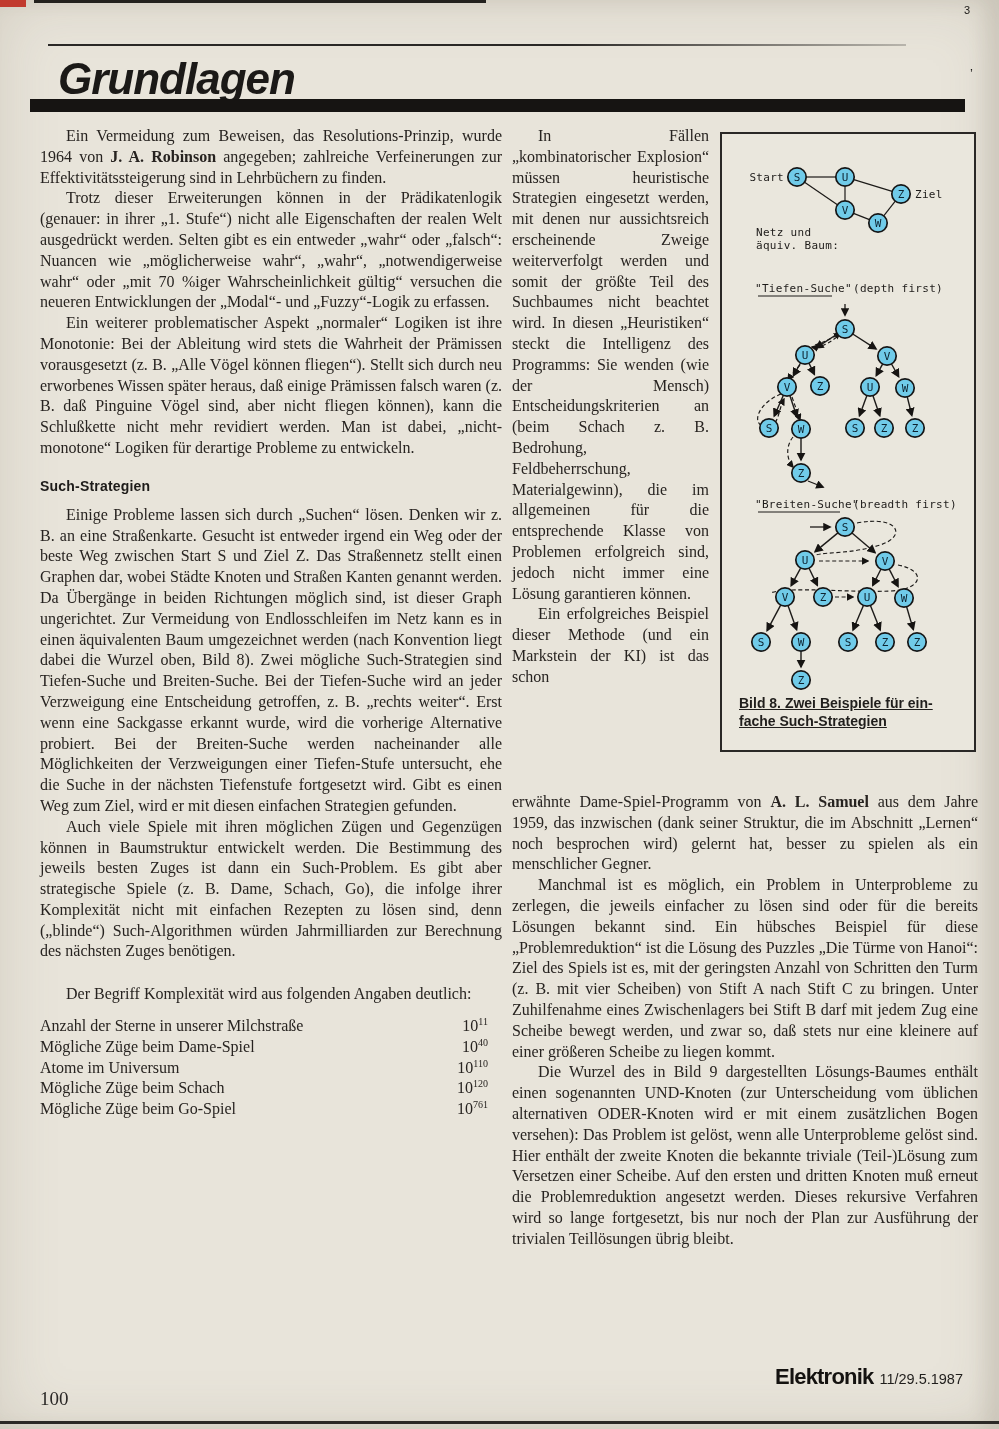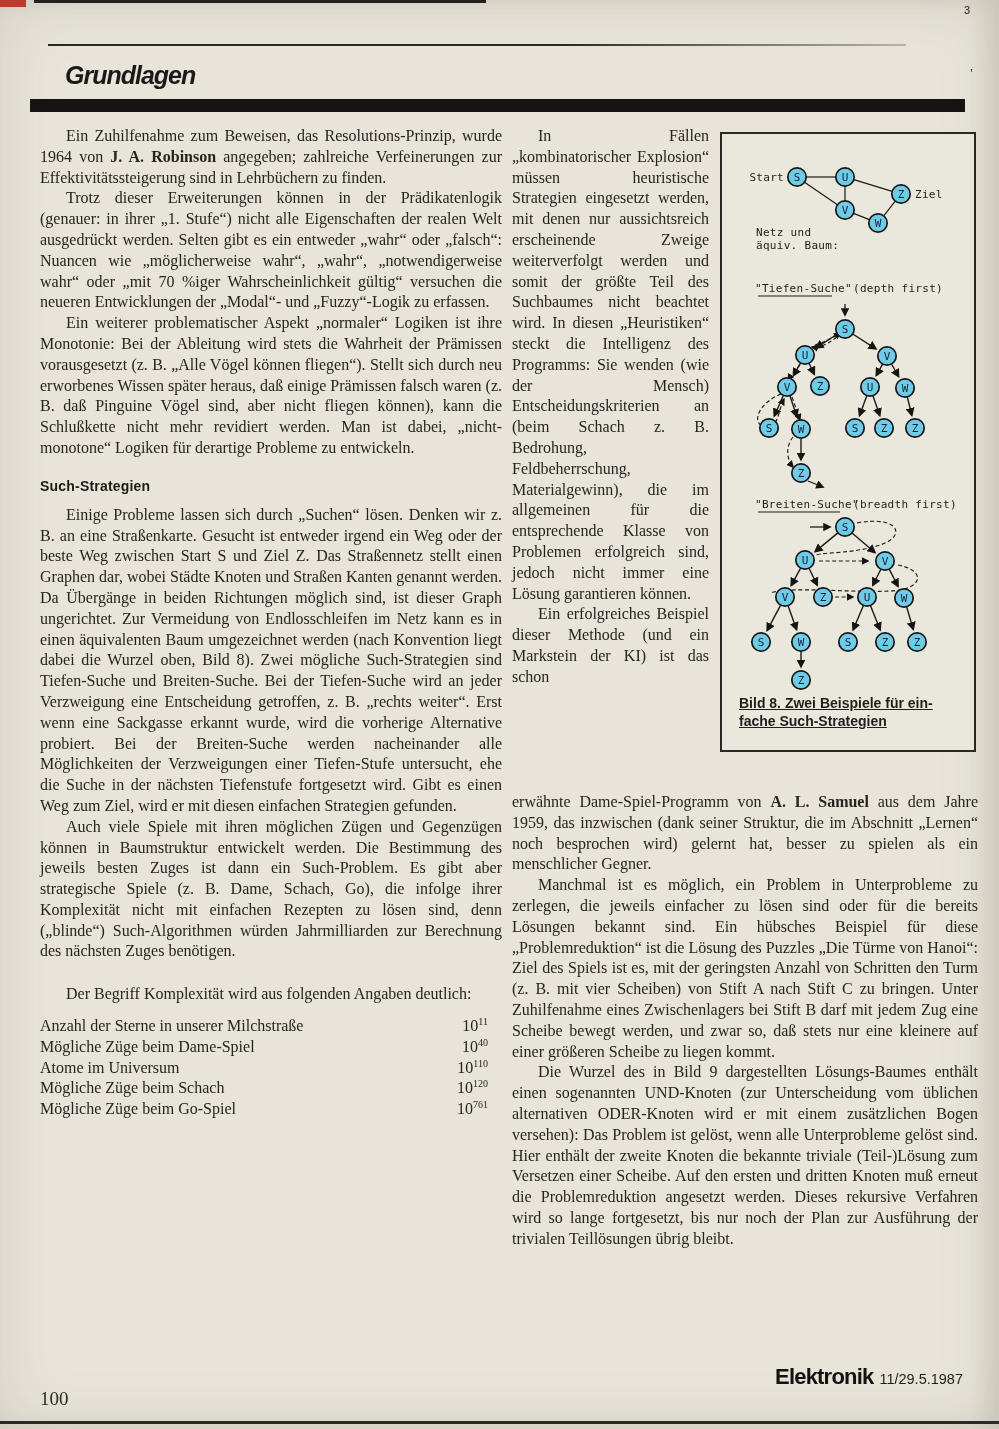--- a/index.html
+++ b/index.html
@@ -10,23 +10,23 @@
     font-family:"Liberation Serif","DejaVu Serif",serif;
     color:#272320; overflow:hidden;
   }
   .top-edge-line{position:absolute;top:0;left:34px;width:452px;height:3px;background:#23211e;}
   .red-mark{position:absolute;top:0;left:0;width:26px;height:7px;background:#c13a2e;}
   .mark-3{position:absolute;top:4px;left:964px;font:11px "Liberation Sans",sans-serif;color:#1c1a18;}
   .mark-tick{position:absolute;top:66px;left:970px;font:13px "Liberation Sans",sans-serif;color:#1c1a18;}
   .head-rule{position:absolute;top:44px;left:48px;width:858px;height:2px;
     background:linear-gradient(to right,#2a2826 60%,rgba(42,40,38,.25));}
   h1.masthead{
-    position:absolute;top:48px;left:52px;margin:13px;
+    position:absolute;top:48px;left:52px;margin:6px;
     font-family:"Liberation Sans","DejaVu Sans",sans-serif;
-    font-style:italic;font-weight:800;font-size:25px;letter-spacing:-1px;color:#1b1917;
+    font-style:italic;font-weight:800;font-size:44px;letter-spacing:-1px;color:#1b1917;
   }
   .head-bar{position:absolute;top:99px;left:30px;width:935px;height:13px;background:#161412;}
 
   .col1{position:absolute;left:40px;top:126px;width:462px;}
   .rightarea{position:absolute;left:512px;top:126px;width:466px;}
   .midcol{width:197px;min-height:666px;}
   .widecol{width:466px;}
 
   .bp{margin:0;text-align:justify;text-indent:26px;font-size:16px;line-height:20.8px;hyphens:auto;}
   .bp.noind{text-indent:0;}
@@ -76,21 +76,21 @@
   <div class="red-mark"></div>
   <div class="mark-3">3</div>
   <div class="mark-tick">’</div>
 
   <div class="head-rule"></div>
   <h1 class="masthead">Grundlagen</h1>
   <div class="head-bar"></div>
 
   <div class="col1">
     <div>
-        <p class="bp"><span>Ein Zuhilfenahme zum Beweisen, das </span><span class="it">Resolutions-Prinzip</span><span>, wurde 1964 von </span><span class="bd">J. A. Robinson</span><span> angegeben; zahlreiche Verfeinerungen zur Effektivitätssteigerung sind in Lehrbüchern zu finden.</span></p>
+        <p class="bp"><span>Ein Vermeidung zum Beweisen, das </span><span class="it">Resolutions-Prinzip</span><span>, wurde 1964 von </span><span class="bd">J. A. Robinson</span><span> angegeben; zahlreiche Verfeinerungen zur Effektivitätssteigerung sind in Lehrbüchern zu finden.</span></p>
         <p class="bp"><span>Trotz dieser Erweiterungen können in der Prädikatenlogik (genauer: in ihrer „1. Stufe“) nicht alle Eigenschaften der realen Welt ausgedrückt werden. Selten gibt es ein entweder „wahr“ oder „falsch“: Nuancen wie „möglicherweise wahr“, „wahr“, „notwendigerweise wahr“ oder „mit 70 %iger Wahrscheinlichkeit gültig“ versuchen die neueren Entwicklungen der „</span><span class="it">Modal</span><span>“- und „</span><span class="it">Fuzzy</span><span>“-Logik zu erfassen.</span></p>
         <p class="bp"><span>Ein weiterer problematischer Aspekt „normaler“ Logiken ist ihre Monotonie: Bei der Ableitung wird stets die Wahrheit der Prämissen vorausgesetzt (z. B. „Alle Vögel können fliegen“). Stellt sich durch neu erworbenes Wissen später heraus, daß einige Prämissen falsch waren (z. B. daß Pinguine Vögel sind, aber nicht fliegen können), kann die Schlußkette nicht mehr revidiert werden. Man ist dabei, „</span><span class="it">nicht-monotone</span><span>“ Logiken für derartige Probleme zu entwickeln.</span></p>
       </div>
     <h2 class="subhead">Such-Strategien</h2>
     <div>
         <p class="bp"><span>Einige Probleme lassen sich durch „Suchen“ lösen. Denken wir z. B. an eine Straßenkarte. Gesucht ist entweder irgend ein Weg oder der beste Weg zwischen Start S und Ziel Z. Das Straßennetz stellt einen </span><span class="it">Graphen</span><span> dar, wobei Städte </span><span class="it">Knoten</span><span> und Straßen </span><span class="it">Kanten</span><span> genannt werden. Da Übergänge in beiden Richtungen möglich sind, ist dieser Graph </span><span class="it">ungerichtet</span><span>. Zur Vermeidung von Endlosschleifen im Netz kann es in einen äquivalenten </span><span class="it">Baum</span><span> umgezeichnet werden (nach Konvention liegt dabei die </span><span class="it">Wurzel</span><span> oben, </span><span class="it">Bild 8</span><span>). Zwei mögliche Such-Strategien sind </span><span class="it">Tiefen-Suche</span><span> und </span><span class="it">Breiten-Suche</span><span>. Bei der Tiefen-Suche wird an jeder Verzweigung eine Entscheidung getroffen, z. B. „rechts weiter“. Erst wenn eine </span><span class="it">Sackgasse</span><span> erkannt wurde, wird die vorherige Alternative probiert. Bei der Breiten-Suche werden nacheinander alle Möglichkeiten der Verzweigungen einer Tiefen-Stufe untersucht, ehe die Suche in der nächsten Tiefenstufe fortgesetzt wird. Gibt es einen Weg zum Ziel, wird er mit diesen einfachen Strategien gefunden.</span></p>
         <p class="bp"><span>Auch viele Spiele mit ihren möglichen Zügen und Gegenzügen können in Baumstruktur entwickelt werden. Die Bestimmung des jeweils besten Zuges ist dann ein Such-Problem. Es gibt aber strategische Spiele (z. B. Dame, Schach, Go), die infolge ihrer Komplexität nicht mit einfachen Rezepten zu lösen sind, denn („blinde“) Such-Algorithmen würden Jahrmilliarden zur Berechnung des nächsten Zuges benötigen.</span></p>
         <p class="bp gap"><span>Der Begriff </span><span class="it">Komplexität</span><span> wird aus folgenden Angaben deutlich:</span></p>
       </div>
     <div class="ctable">

